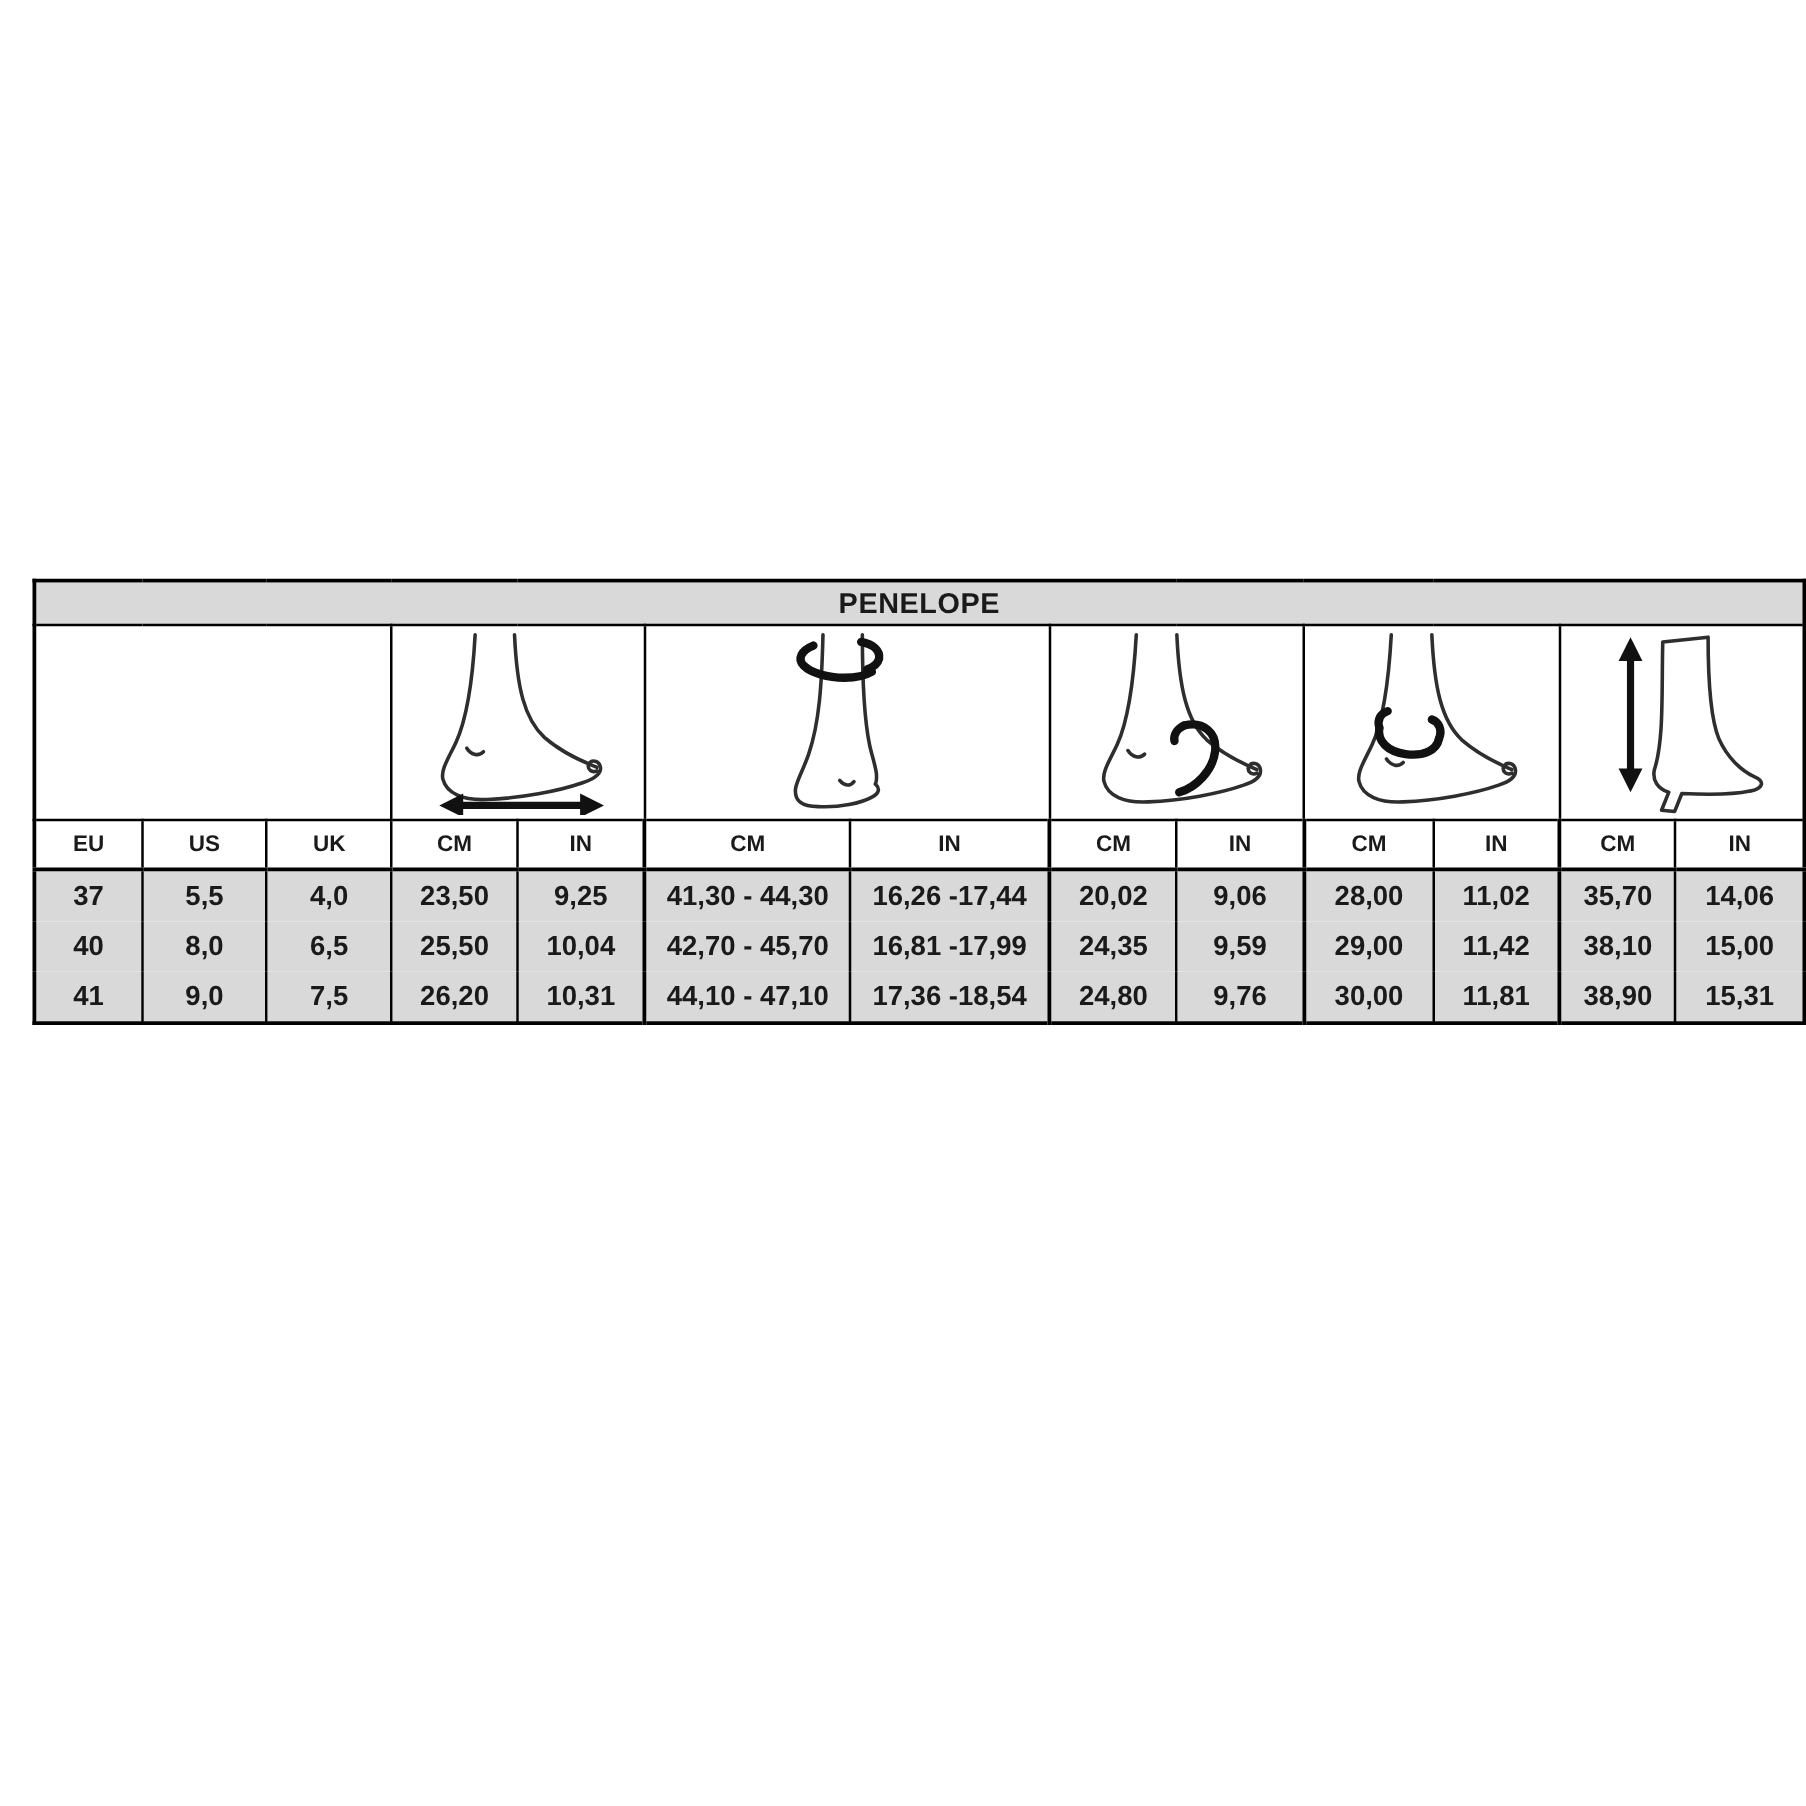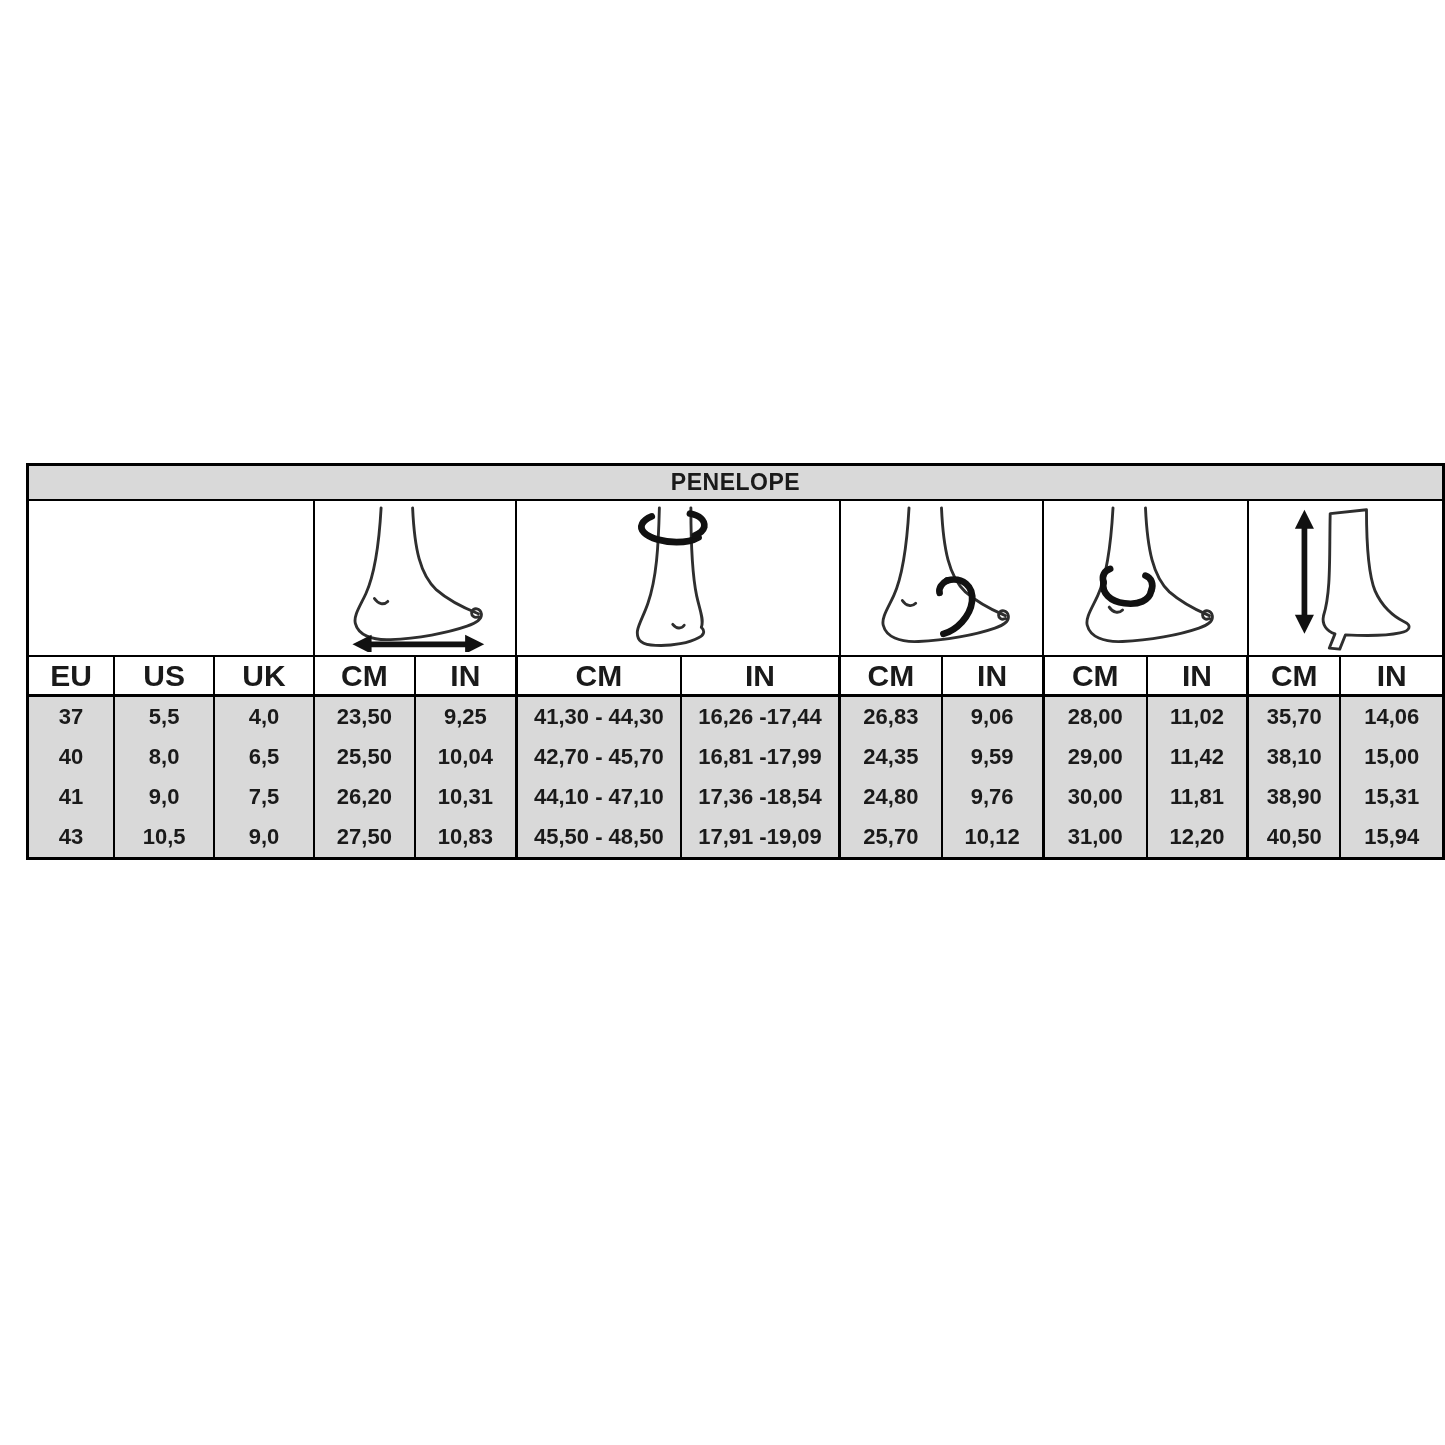--- a/index.html
+++ b/index.html
@@ -18,21 +18,21 @@
     text-align:center;vertical-align:middle;overflow:hidden;white-space:nowrap;
   }
   .title-row th{
     height:33px;background:#d9d9d9;font-size:23px;letter-spacing:.5px;
     border:2px solid #000;
   }
   .icon-row td{
     height:154px;background:#ffffff;border:2px solid #000;
   }
   .unit-row th{
-    height:37px;background:#ffffff;font-size:30px;
+    height:37px;background:#ffffff;font-size:18px;
     border:2px solid #000;border-bottom:3px solid #000;
   }
   tbody td{
     height:40px;background:#d9d9d9;font-size:22px;
     border-left:2px solid #000;border-right:2px solid #000;
     border-top:none;border-bottom:none;
   }
   .grp{border-left-width:3px !important;}
   svg.icon{display:block;margin:0 auto;height:148px;}
   .thin{fill:none;stroke:#2e2e2e;stroke-width:3;stroke-linecap:round;stroke-linejoin:round;}
@@ -145,21 +145,21 @@
   </thead>
   <tbody>
         <tr>
           <td>37</td>
           <td>5,5</td>
           <td>4,0</td>
           <td>23,50</td>
           <td>9,25</td>
           <td class="grp">41,30 - 44,30</td>
           <td>16,26 -17,44</td>
-          <td class="grp">26,83</td>
+          <td class="grp">20,02</td>
           <td>9,06</td>
           <td class="grp">28,00</td>
           <td>11,02</td>
           <td class="grp">35,70</td>
           <td>14,06</td>
         </tr>
         <tr>
           <td>40</td>
           <td>8,0</td>
           <td>6,5</td>
@@ -182,30 +182,15 @@
           <td>10,31</td>
           <td class="grp">44,10 - 47,10</td>
           <td>17,36 -18,54</td>
           <td class="grp">24,80</td>
           <td>9,76</td>
           <td class="grp">30,00</td>
           <td>11,81</td>
           <td class="grp">38,90</td>
           <td>15,31</td>
         </tr>
-        <tr>
-          <td>43</td>
-          <td>10,5</td>
-          <td>9,0</td>
-          <td>27,50</td>
-          <td>10,83</td>
-          <td class="grp">45,50 - 48,50</td>
-          <td>17,91 -19,09</td>
-          <td class="grp">25,70</td>
-          <td>10,12</td>
-          <td class="grp">31,00</td>
-          <td>12,20</td>
-          <td class="grp">40,50</td>
-          <td>15,94</td>
-        </tr>
       </tbody>
 </table>
 </div>
 
 </body></html>

